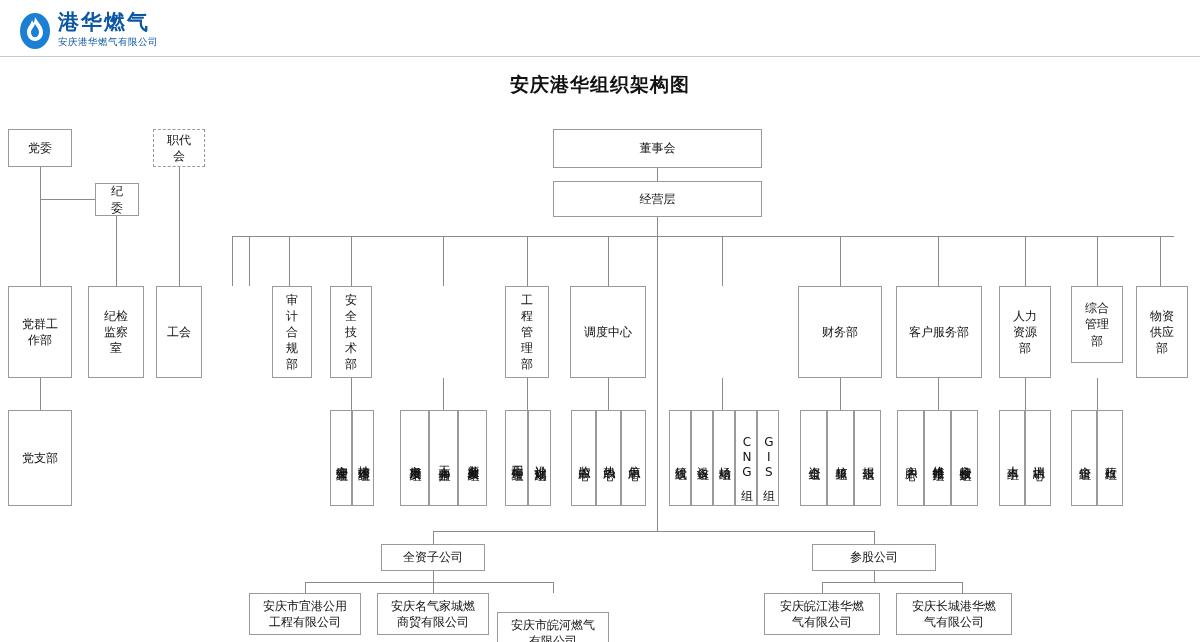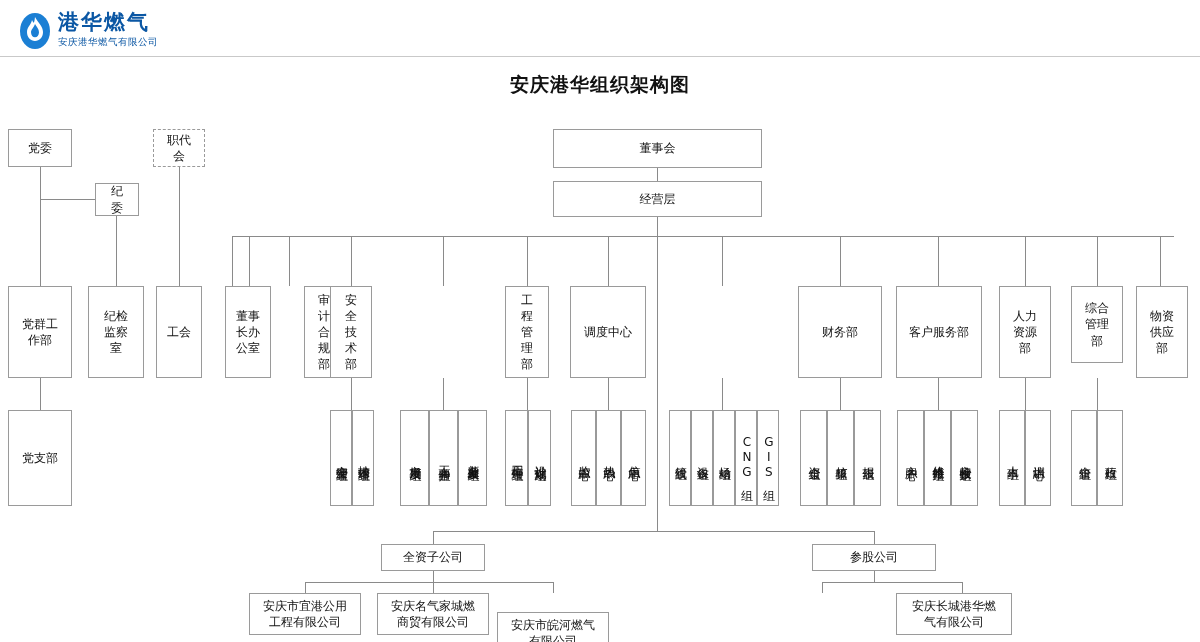--- a/index.html
+++ b/index.html
@@ -184,22 +184,21 @@
   <div class="box" style="left:553px; top:129px; width:209px; height:39px;">董事会</div>
   <div class="box" style="left:553px; top:181px; width:209px; height:36px;">经营层</div>
 
   <div class="box" style="left:8px; top:129px; width:64px; height:38px;">党委</div>
   <div class="box" style="left:95px; top:183px; width:44px; height:33px;">纪委</div>
   <div class="box dashed" style="left:153px; top:129px; width:52px; height:38px;">职代会</div>
 
   <div class="box" style="left:8px; top:286px; width:64px; height:92px;">党群工作部</div>
   <div class="box" style="left:88px; top:286px; width:56px; height:92px;">纪检监察室</div>
   <div class="box" style="left:156px; top:286px; width:46px; height:92px;">工会</div>
-  <div class="box" style="left:225px; top:286px; width:46px; height:92px;">董事长办公室</div>
-  <div class="box" style="left:272px; top:286px; width:40px; height:92px;margin-left:32px;">审计合规部</div>
+  <div class="box" style="left:272px; top:286px; width:40px; height:92px;">审计合规部</div>
   <div class="box" style="left:330px; top:286px; width:42px; height:92px;">安全技术部</div>
   <div class="box" style="left:505px; top:286px; width:44px; height:92px;">工程管理部</div>
   <div class="box" style="left:570px; top:286px; width:76px; height:92px;">调度中心</div>
   <div class="box" style="left:798px; top:286px; width:84px; height:92px;">财务部</div>
   <div class="box" style="left:896px; top:286px; width:86px; height:92px;">客户服务部</div>
   <div class="box" style="left:999px; top:286px; width:52px; height:92px;">人力资源部</div>
   <div class="box" style="left:1071px; top:286px; width:52px; height:77px;">综合管理部</div>
   <div class="box" style="left:1136px; top:286px; width:52px; height:92px;">物资供应部</div>
 
   <div class="box" style="left:8px; top:410px; width:64px; height:96px;">党支部</div>
@@ -238,15 +237,16 @@
   <div class="box vtext" style="left:1071px; top:410px; width:26px; height:96px;">企管组</div>
   <div class="box vtext" style="left:1097px; top:410px; width:26px; height:96px;">行政组</div>
 
   <div class="box" style="left:381px; top:544px; width:104px; height:27px;">全资子公司</div>
   <div class="box" style="left:812px; top:544px; width:124px; height:27px;">参股公司</div>
 
   <div class="box" style="left:249px; top:593px; width:112px; height:42px;">安庆市宜港公用工程有限公司</div>
   <div class="box" style="left:377px; top:593px; width:112px; height:42px;">安庆名气家城燃商贸有限公司</div>
   <div class="box" style="left:497px; top:612px; width:112px; height:42px;">安庆市皖河燃气有限公司</div>
 
+  <div class="box" style="left:764px; top:593px; width:116px; height:42px;">安庆皖江港华燃气有限公司</div>
   <div class="box" style="left:896px; top:593px; width:116px; height:42px;">安庆长城港华燃气有限公司</div>
 
 </div>
 
 </body></html>

